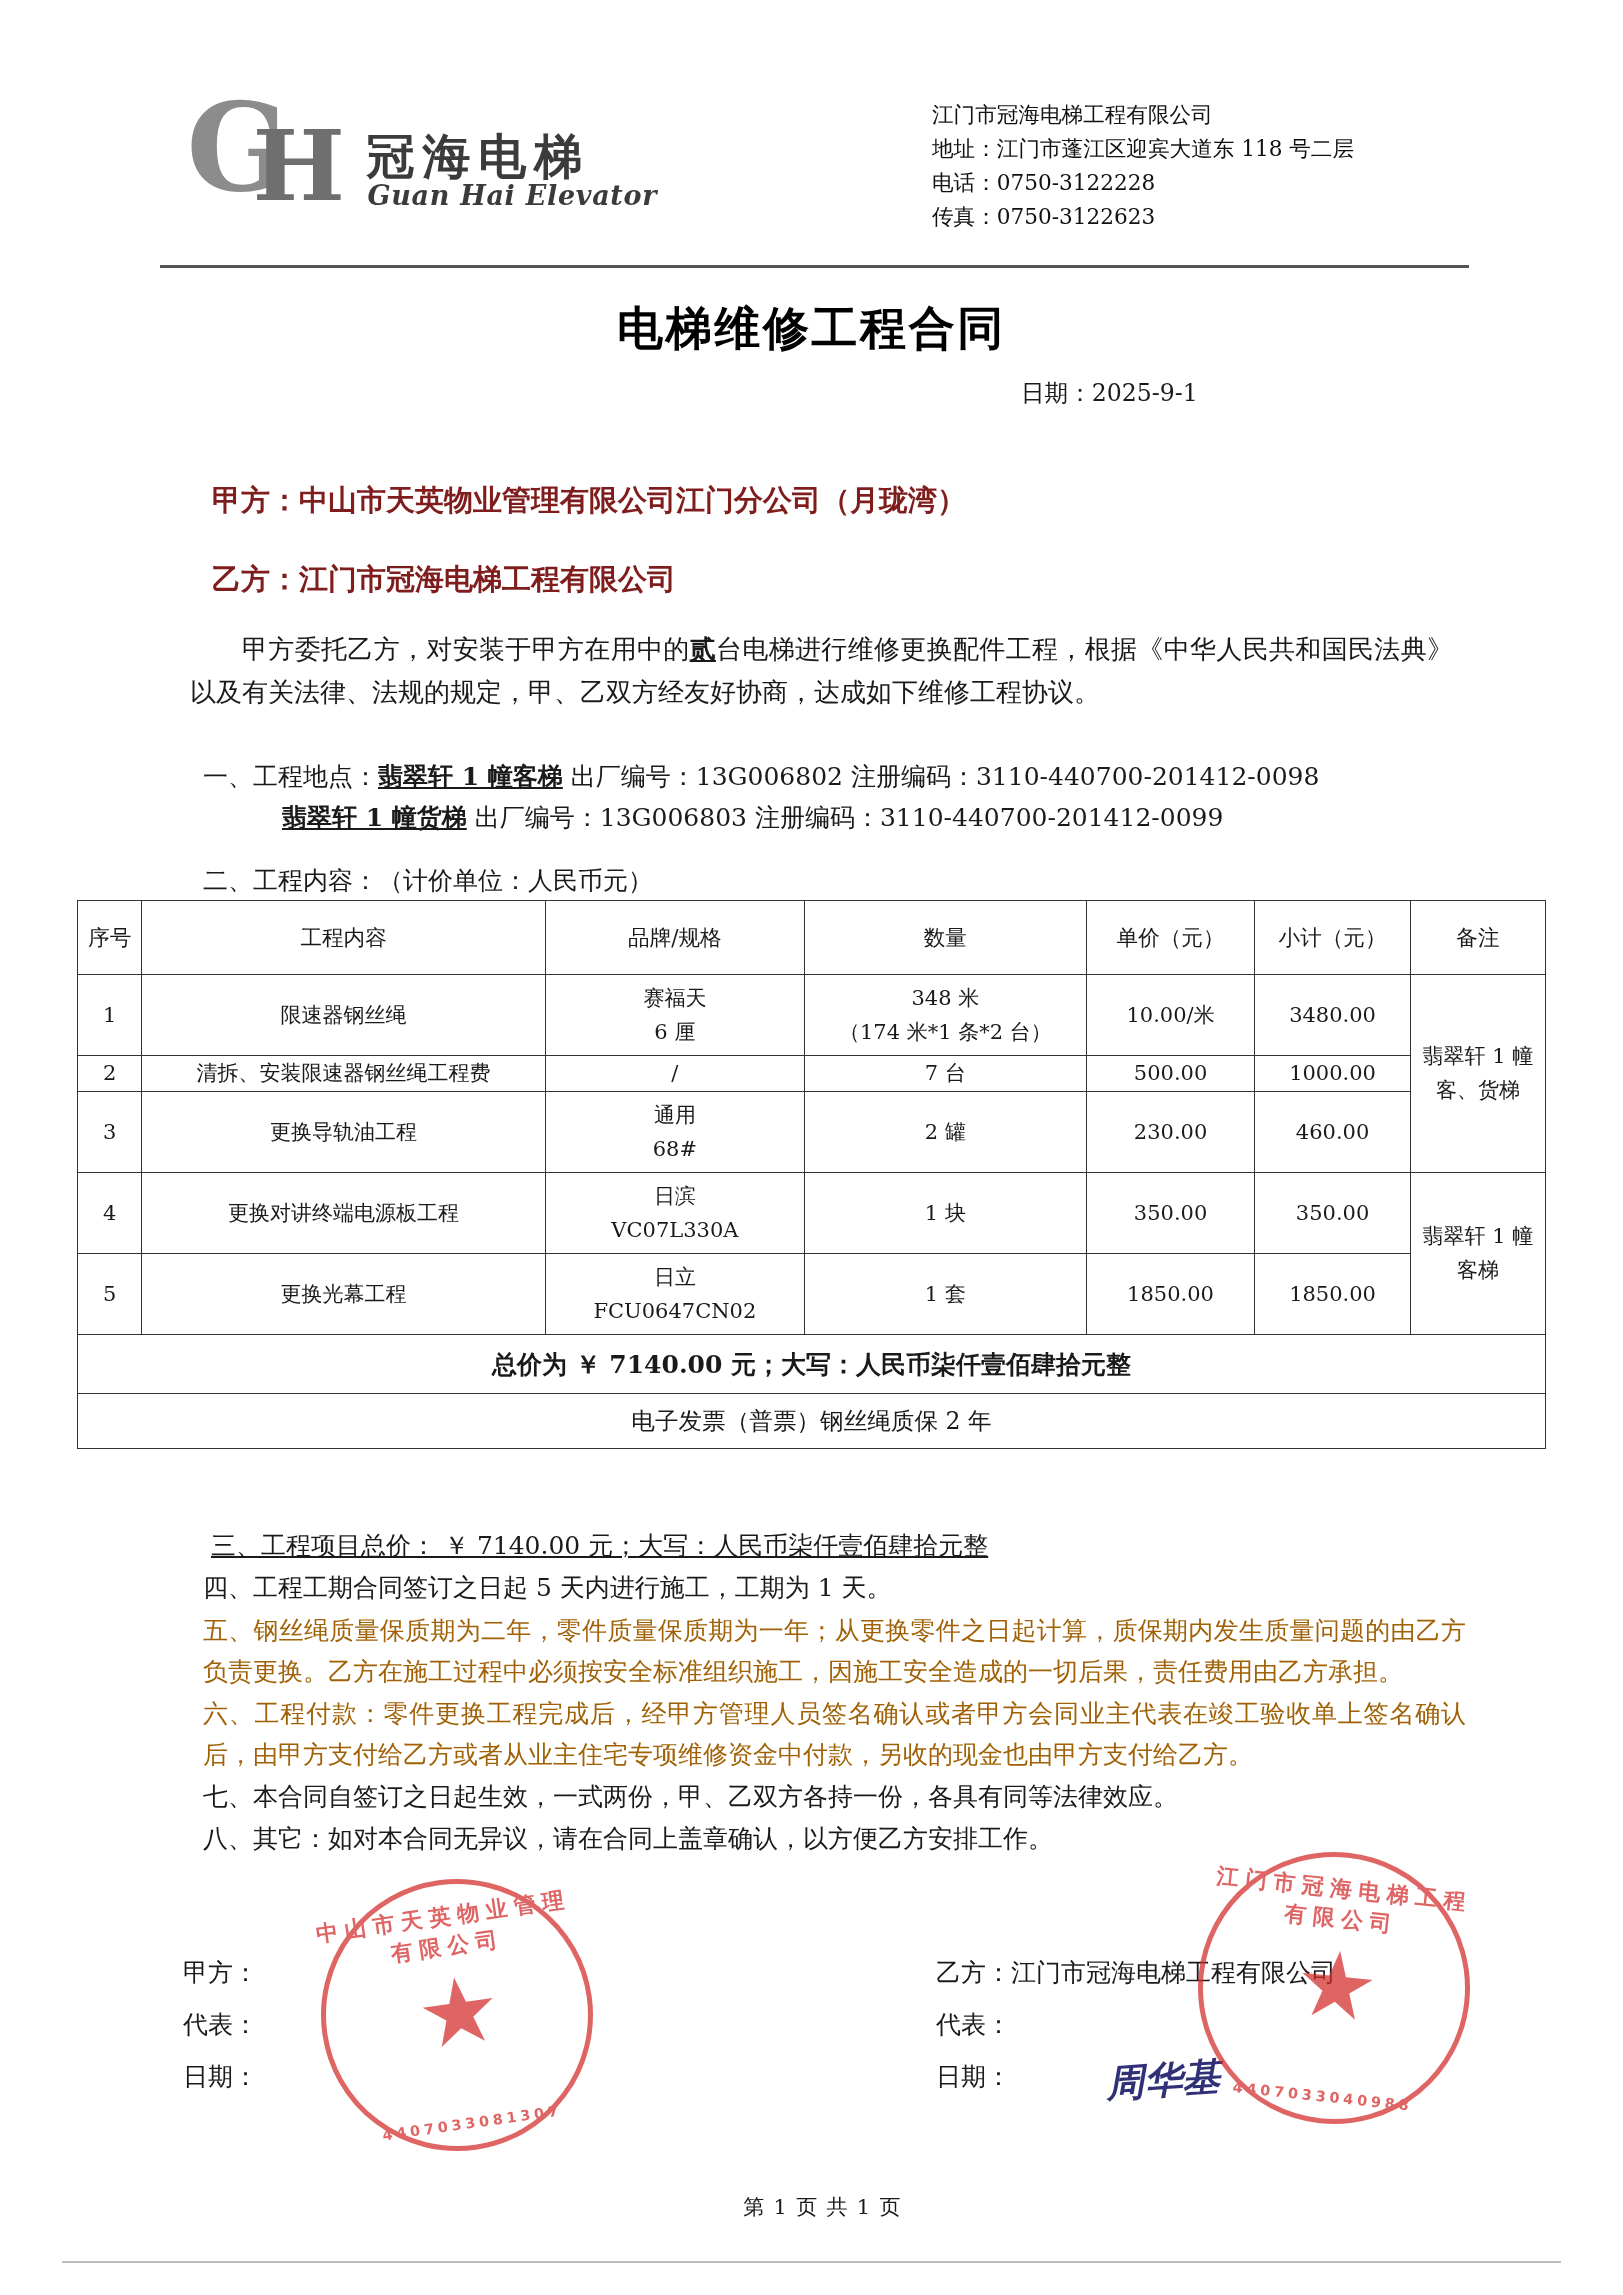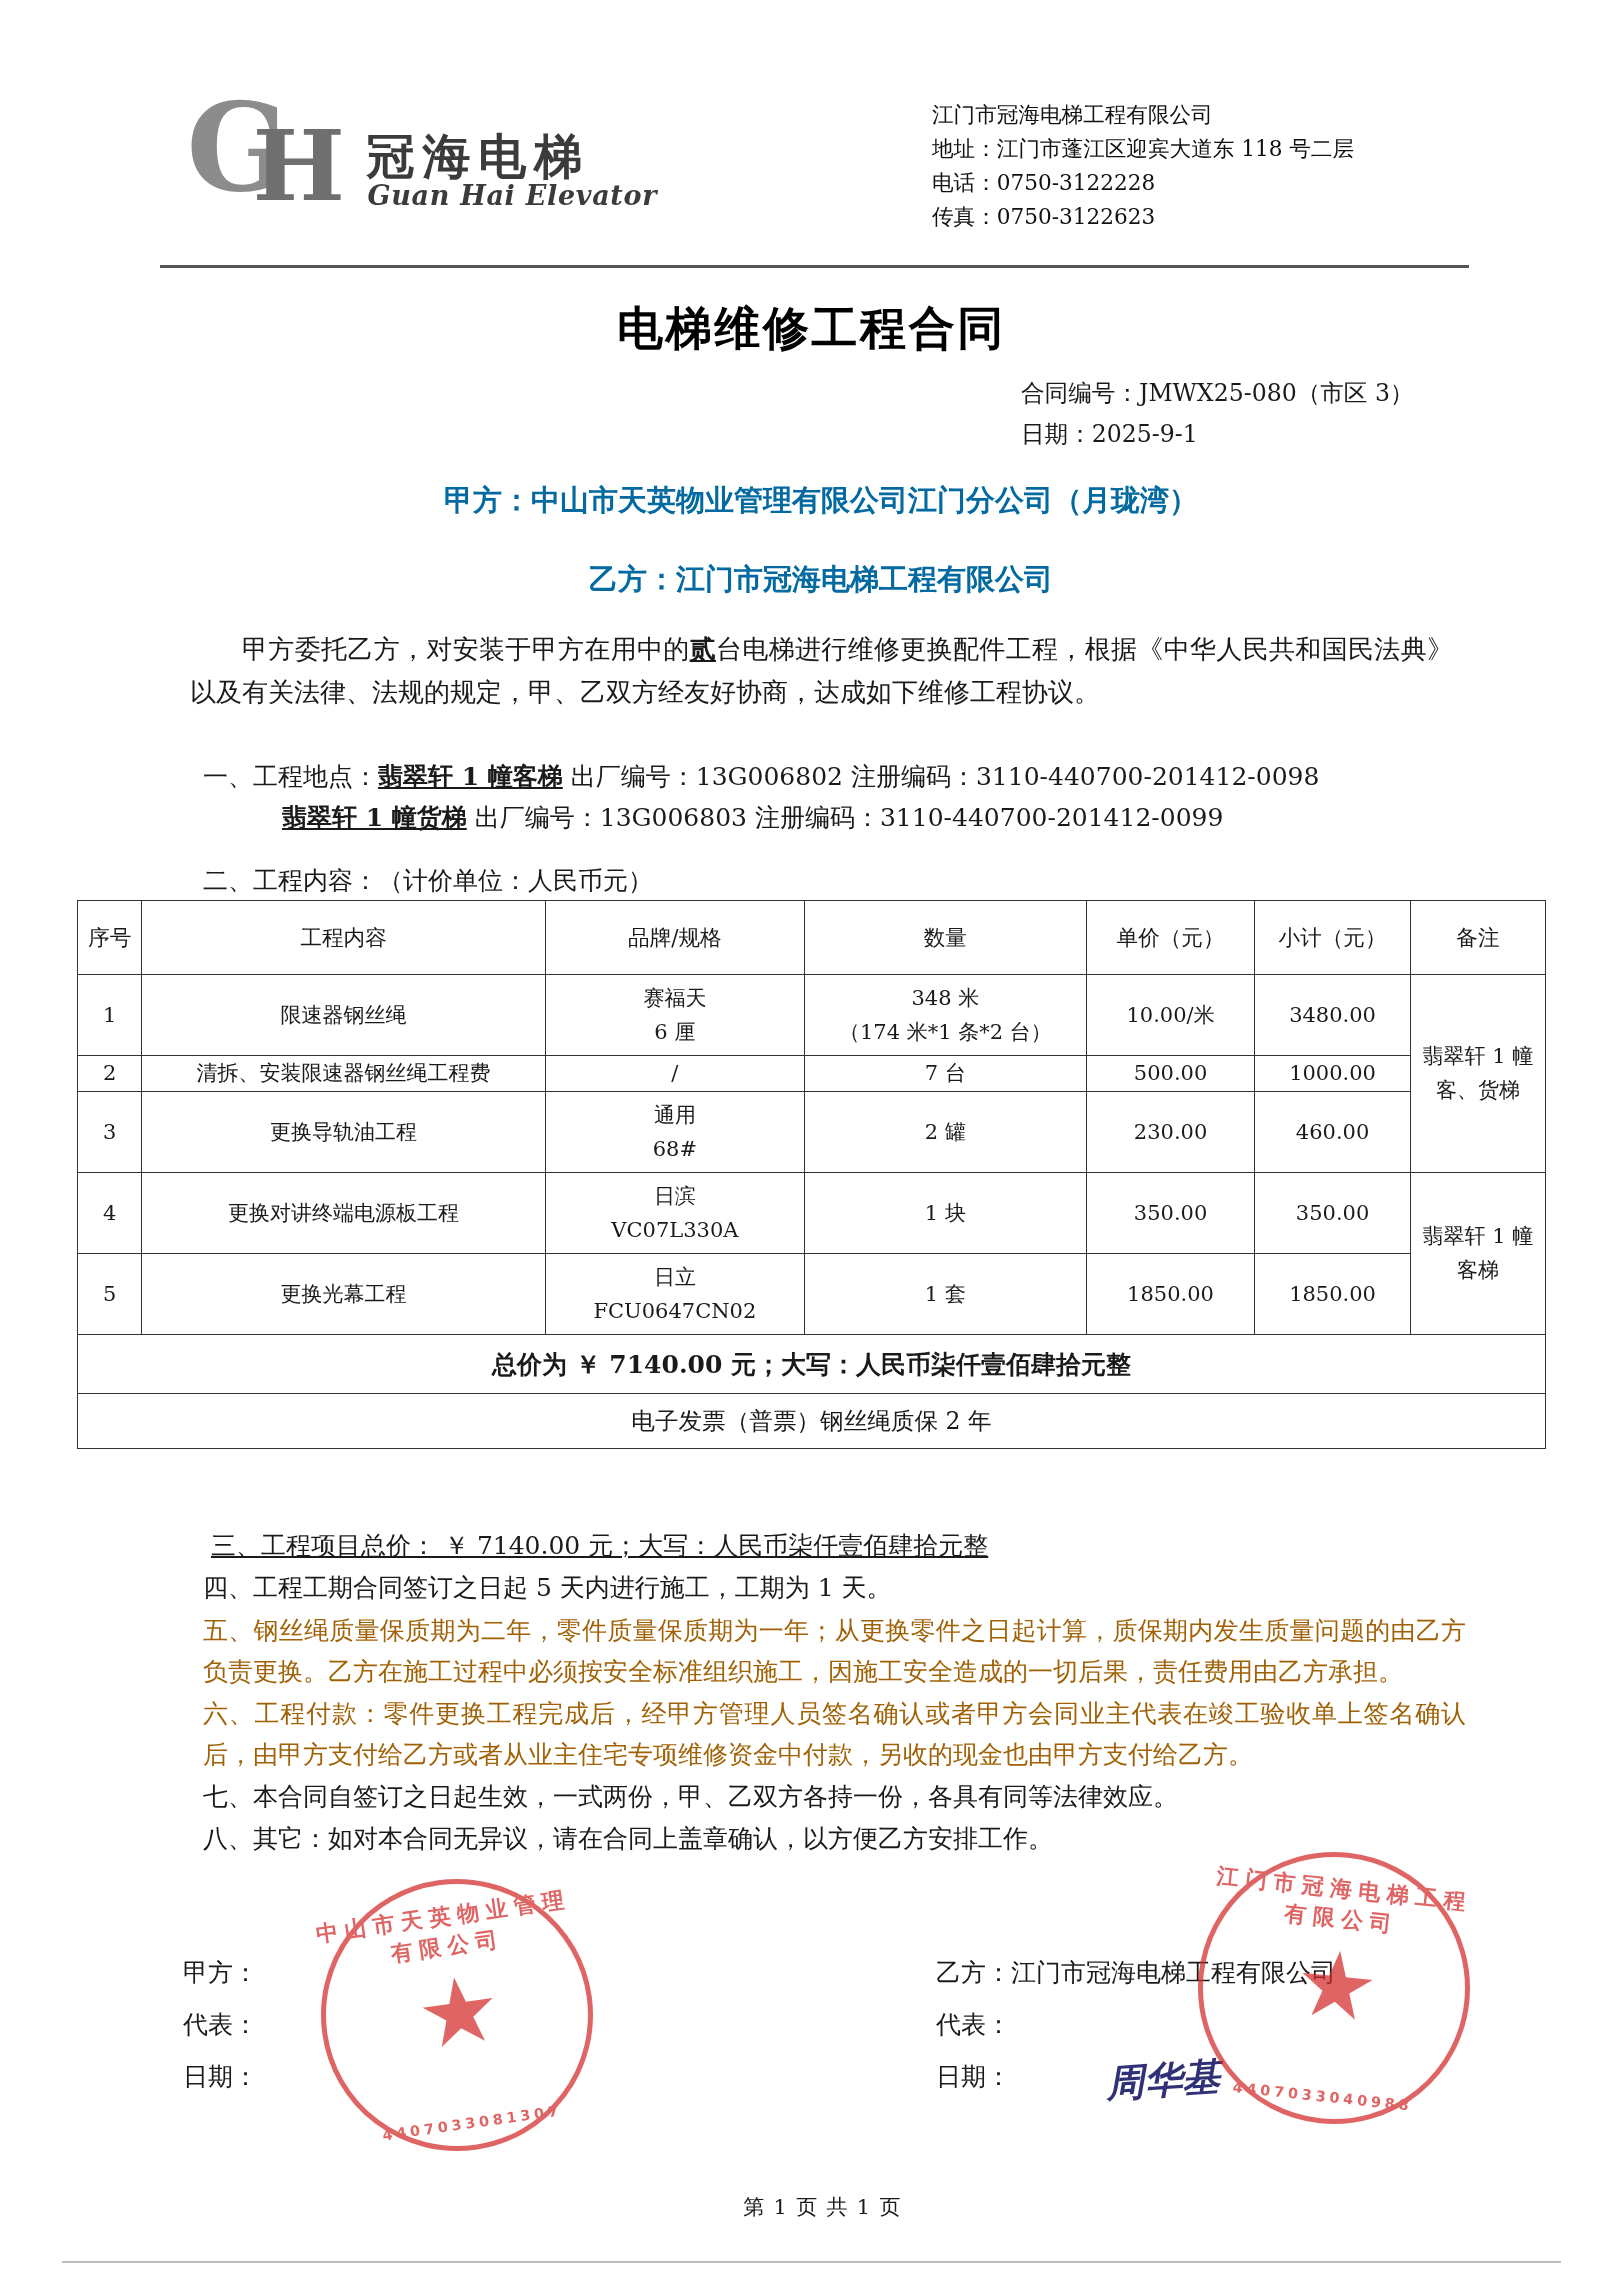--- a/index.html
+++ b/index.html
@@ -64,26 +64,25 @@
     color:#000;
   }
   .meta {
     position:absolute; left:1021px; top:373px; width:458px;
     font-size:23.6px;
     line-height:41px;
     font-family:"DejaVu Serif", serif;
   }
   
   .party {
-    position:absolute; left:199px; width:1244px;
+    position:absolute; left:212px; width:1244px;
     font-family:"DejaVu Sans", sans-serif;
     font-weight:bold;
     font-size:29px;
-    color:#0369a1;
-    text-align:center;
+    color:#7f1d1d;
   }
   #party-a { top:481px; }
   #party-b { top:560px; }
   
   .intro {
     position:absolute; left:190px; top:628px; width:1263px;
     font-size:26px;
     line-height:43px;
     text-align:justify;
     text-indent:52px;
@@ -227,23 +226,20 @@
       <div>电话：0750-3122228</div>
       <div>传真：0750-3122623</div>
     </div>
   </div>
   <div class="header-rule"></div>
 
   <div class="doc-title">电梯维修工程合同</div>
 
   <div class="meta">
     <div>
-      <span>合同编号：</span><span>JMWX25-080（市区 3）</span>
-    </div>
-    <div>
       <span>日期：</span><span>2025-9-1</span>
     </div>
   </div>
 
   <div class="party" id="party-a">甲方：中山市天英物业管理有限公司江门分公司（月珑湾）</div>
   <div class="party" id="party-b">乙方：江门市冠海电梯工程有限公司</div>
 
   <div class="intro">
     <span>甲方委托乙方，对安装于甲方在用中的</span><span class="u bold">贰</span><span>台电梯进行维修更换配件工程，根据《中华人民共和国民法典》以及有关法律、法规的规定，甲、乙双方经友好协商，达成如下维修工程协议。</span>
   </div>

